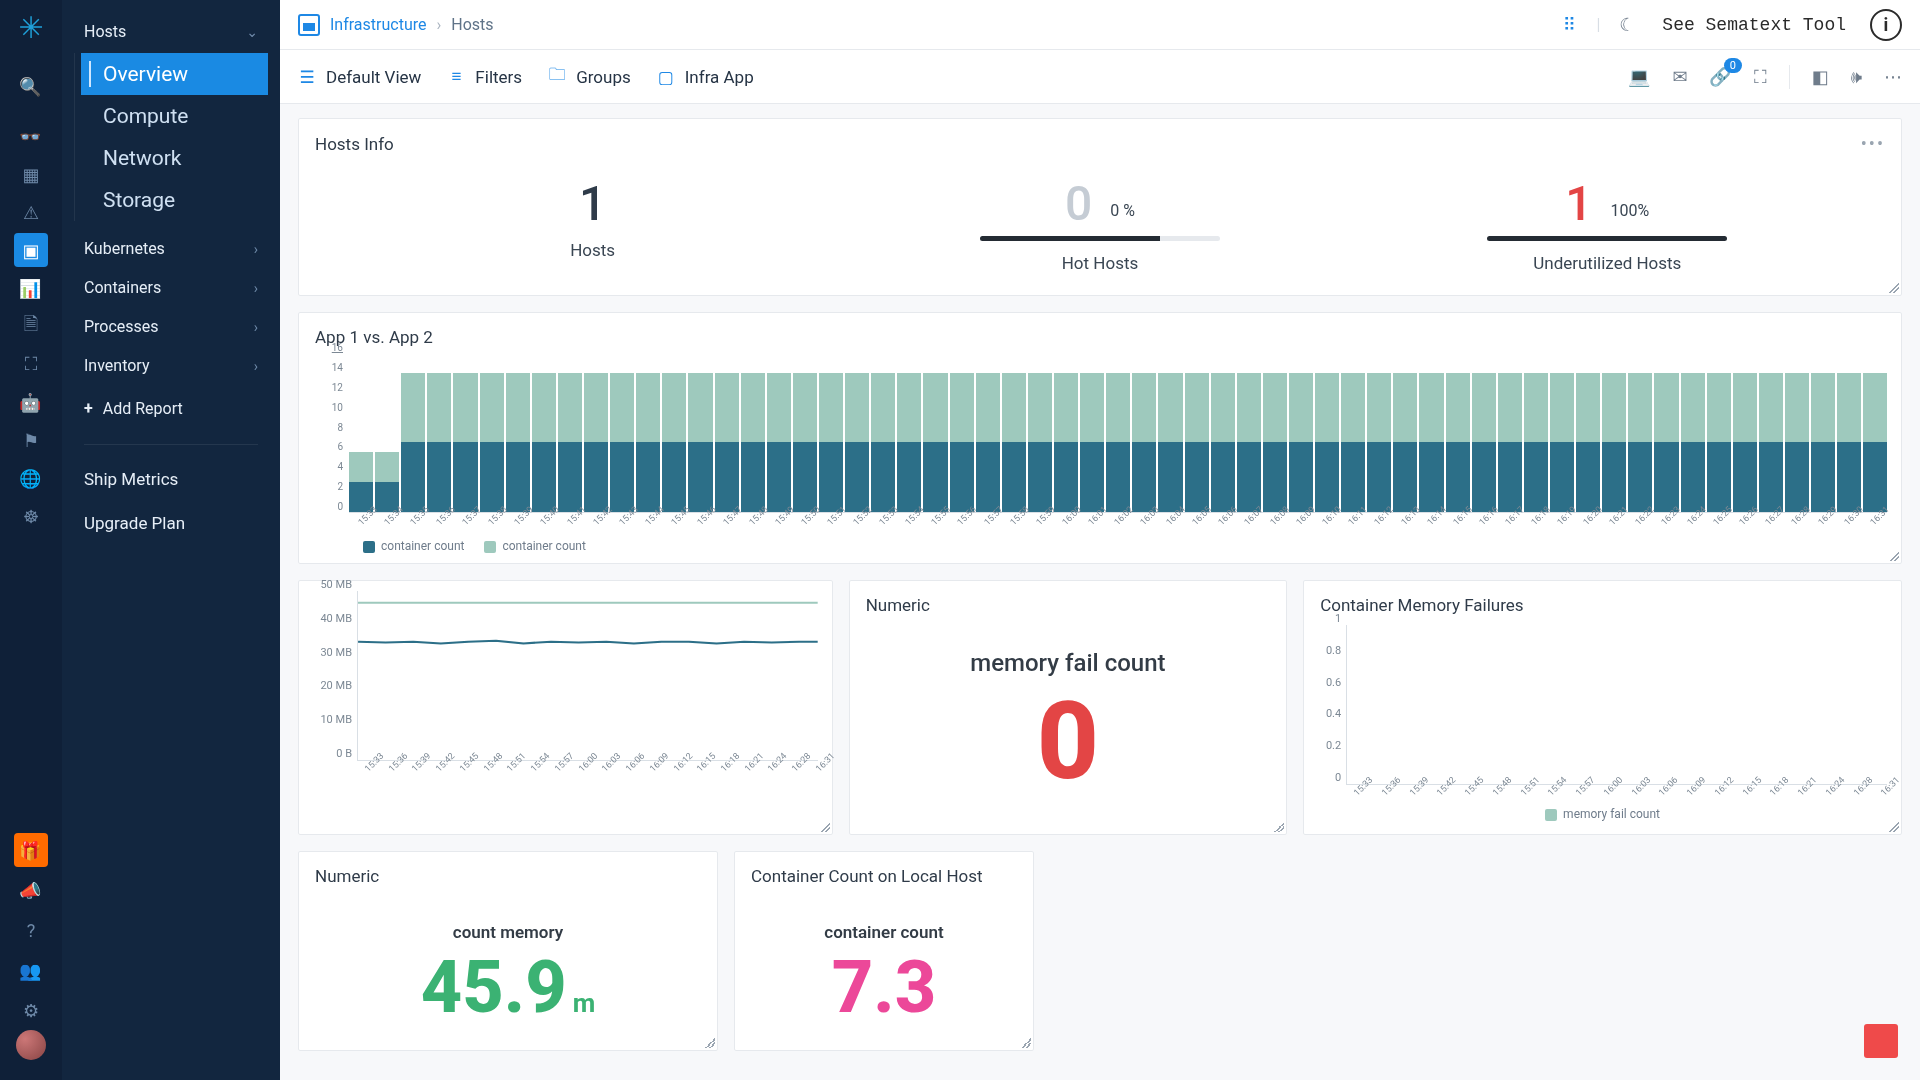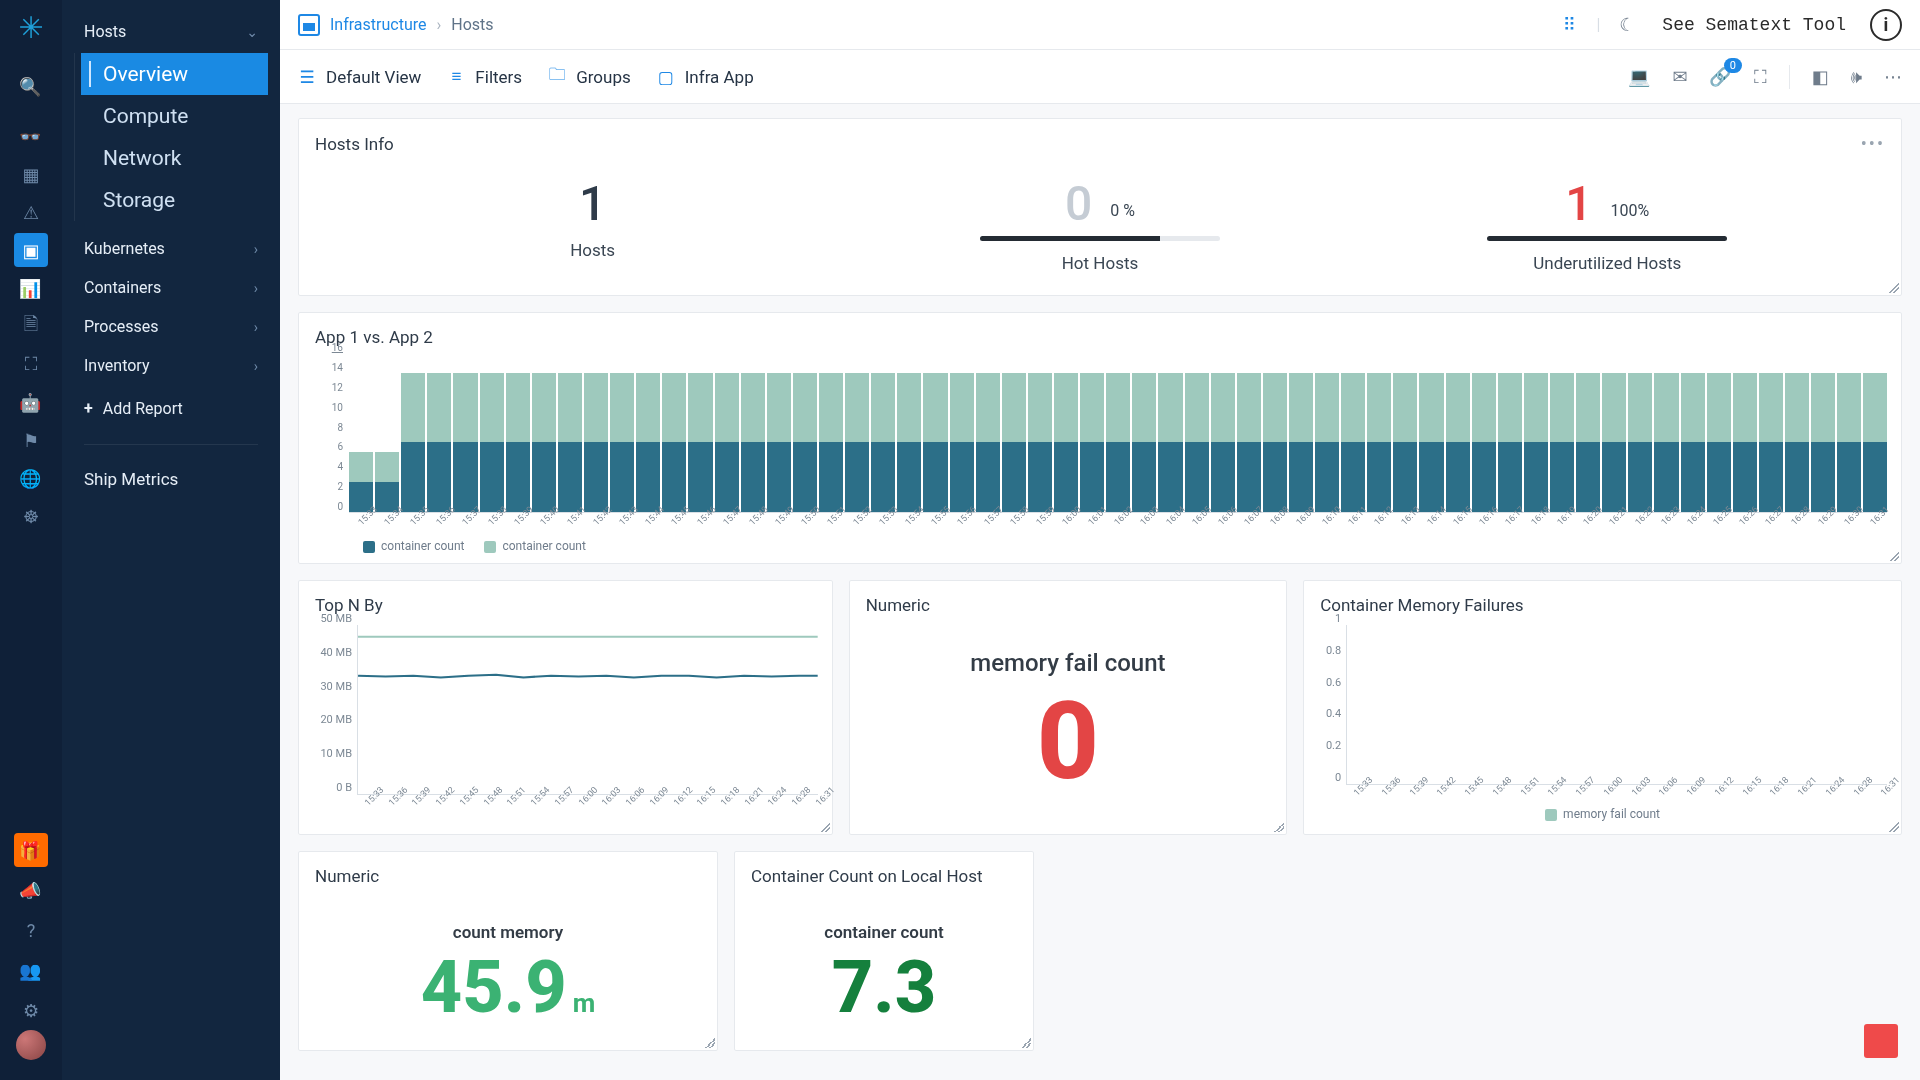--- a/index.html
+++ b/index.html
@@ -106,21 +106,21 @@
 .bignum-panel { text-align:center; }
 .bignum-title { font-size:24px; color:#333c46; margin-top:34px; font-weight:500; }
 .bignum-value { font-size:108px; font-weight:800; color:#e34545; margin-top:10px; line-height:1; }
 
 
 .row2 { display:grid; grid-template-columns: 420px 300px; gap:16px; }
 .num-card { height:200px; text-align:center; }
 .num-sub { font-size:17px; color:#333c46; margin-top:36px; font-weight:600; }
 .num-big { font-size:72px; font-weight:800; margin-top:10px; line-height:1; }
 .green { color:#3bb273; }
-.yellow { color:#15803d; }
+.yellow { color:#ec4899; }
 .num-big .unit { font-size:26px; font-weight:700; margin-left:6px; }
 
 .cmf-chart { position:relative; height:160px; margin:10px 14px 0 42px; border-left:1px solid #d9dfe5; border-bottom:1px solid #d9dfe5; }
 .cmf-chart .yl { position:absolute; left:-40px; font-size:11px; color:#7c8894; width:34px; text-align:right; }
 
 .badge-square { position:fixed; right:22px; bottom:22px; width:34px; height:34px; background:#ef4a4a; border-radius:3px; }
 </style>
 </head>
 <body>
 
@@ -174,20 +174,21 @@
   </div>
   <div class="nav-section">
     <span>Inventory</span>
     <span class="chev">›</span>
   </div>
   <div class="nav-add">
     <span class="plus">+</span><span>Add Report</span>
   </div>
   <div class="nav-divider"></div>
   <div class="nav-link">Ship Metrics</div>
+  <div class="nav-link">Upgrade Plan</div>
 </div>
 
 <div class="main">
 
   <div class="topbar">
     <div class="breadcrumb">
       <span class="bc-icon"></span>
       <a href="#">Infrastructure</a>
       <span class="sep">›</span>
       <span>Hosts</span>
@@ -525,23 +526,20 @@
         <div class="chart1-legend">
           <span><span class="lg-swatch" style="background:#2c6f88;"></span><span>container count</span></span>
           <span><span class="lg-swatch" style="background:#9ec9bd;"></span><span>container count</span></span>
         </div>
       </div>
       <div class="resize"></div>
     </div>
 
     <div class="row3">
       <div class="panel chart-sm">
-        <div class="phead">
-            <span>Top N By</span>
-          </div>
         <div class="linechart" id="topnchart">
           <svg viewBox="0 0 100 100" preserveAspectRatio="none">
             <polyline points="0,7 100,7" stroke="#9ec9bd" stroke-width="1.2" fill="none"></polyline>
             <polyline points="0,30 6,30.5 12,30 18,31 24,30 30,29.5 36,31 42,30 48,30.5 54,30 60,31 66,30 72,30 78,31 84,30 90,30.5 96,30 100,30" stroke="#2c6f88" stroke-width="1.2" fill="none"></polyline>
           </svg>
         <div class="yl" style="bottom: 0%;">0 B</div>
             <div class="yl" style="bottom: 20%;">10 MB</div>
             <div class="yl" style="bottom: 40%;">20 MB</div>
             <div class="yl" style="bottom: 60%;">30 MB</div>
             <div class="yl" style="bottom: 80%;">40 MB</div>

